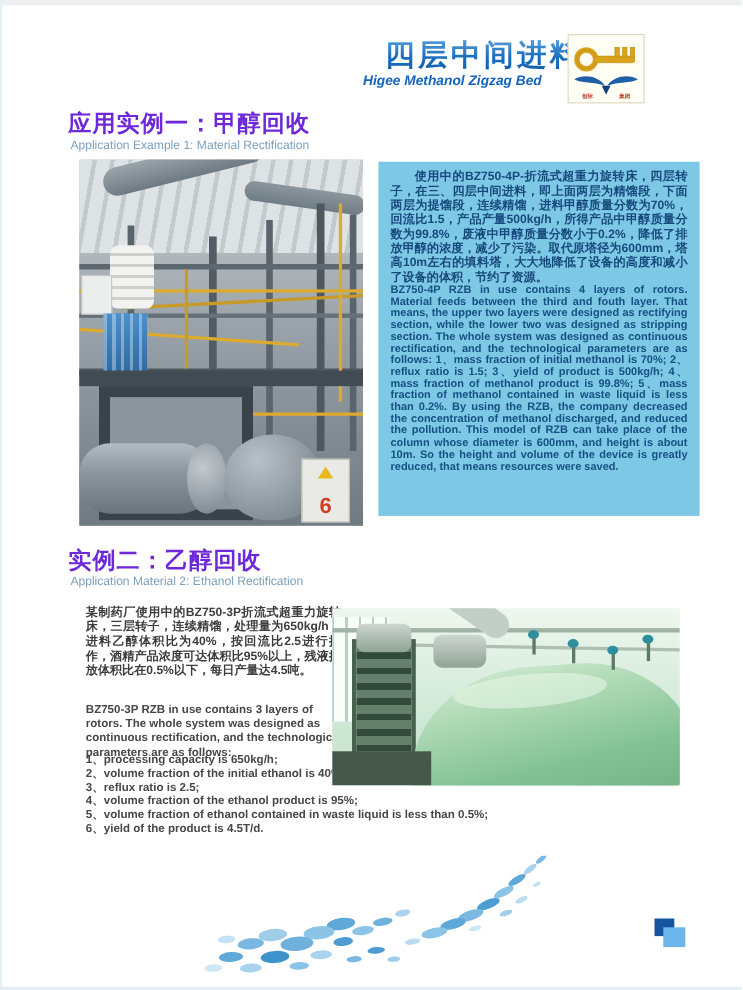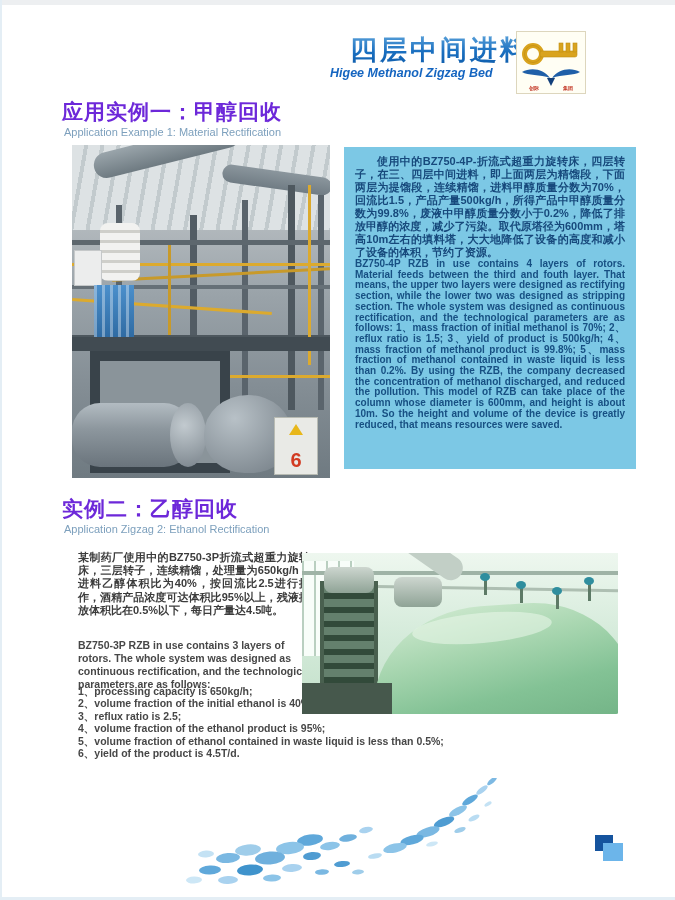--- a/index.html
+++ b/index.html
@@ -156,21 +156,21 @@
       <div class="abs p1-six">6</div>
     </div>
   </div>
 
   <div class="abs bluebox">
     <div class="bb-cn">使用中的BZ750-4P-折流式超重力旋转床，四层转子，在三、四层中间进料，即上面两层为精馏段，下面两层为提馏段，连续精馏，进料甲醇质量分数为70%，回流比1.5，产品产量500kg/h，所得产品中甲醇质量分数为99.8%，废液中甲醇质量分数小于0.2%，降低了排放甲醇的浓度，减少了污染。取代原塔径为600mm，塔高10m左右的填料塔，大大地降低了设备的高度和减小了设备的体积，节约了资源。</div>
     <div class="bb-en">BZ750-4P RZB in use contains 4 layers of rotors. Material feeds between the third and fouth layer. That means, the upper two layers were designed as rectifying section, while the lower two was designed as stripping section. The whole system was designed as continuous rectification, and the technological parameters are as follows: 1、mass fraction of initial methanol is 70%; 2、reflux ratio is 1.5; 3、yield of product is 500kg/h; 4、mass fraction of methanol product is 99.8%; 5、mass fraction of methanol contained in waste liquid is less than 0.2%. By using the RZB, the company decreased the concentration of methanol discharged, and reduced the pollution. This model of RZB can take place of the column whose diameter is 600mm, and height is about 10m. So the height and volume of the device is greatly reduced, that means resources were saved.</div>
   </div>
 
   <div class="abs sec-title" style="left:62px;top:495px;text-align:center;">实例二：乙醇回收</div>
-  <div class="abs sec-sub" style="left:64px;top:523px;">Application Zigzag 2: Ethanol Rectification</div>
+  <div class="abs sec-sub" style="left:64px;top:523px;">Application Material 2: Ethanol Rectification</div>
 
   <div class="abs s2-cn">某制药厂使用中的BZ750-3P折流式超重力旋转床，三层转子，连续精馏，处理量为650kg/h，进料乙醇体积比为40%，按回流比2.5进行操作，酒精产品浓度可达体积比95%以上，残液排放体积比在0.5%以下，每日产量达4.5吨。</div>
   <div class="abs s2-en">BZ750-3P RZB in use contains 3 layers of rotors. The whole system was designed as continuous rectification, and the technological parameters are as follows:</div>
   <div class="abs s2-list">
     <div>1、processing capacity is 650kg/h;</div>
     <div>2、volume fraction of the initial ethanol is 40%;</div>
     <div>3、reflux ratio is 2.5;</div>
     <div>4、volume fraction of the ethanol product is 95%;</div>
     <div>5、volume fraction of ethanol contained in waste liquid is less than 0.5%;</div>
     <div>6、yield of the product is 4.5T/d.</div>

